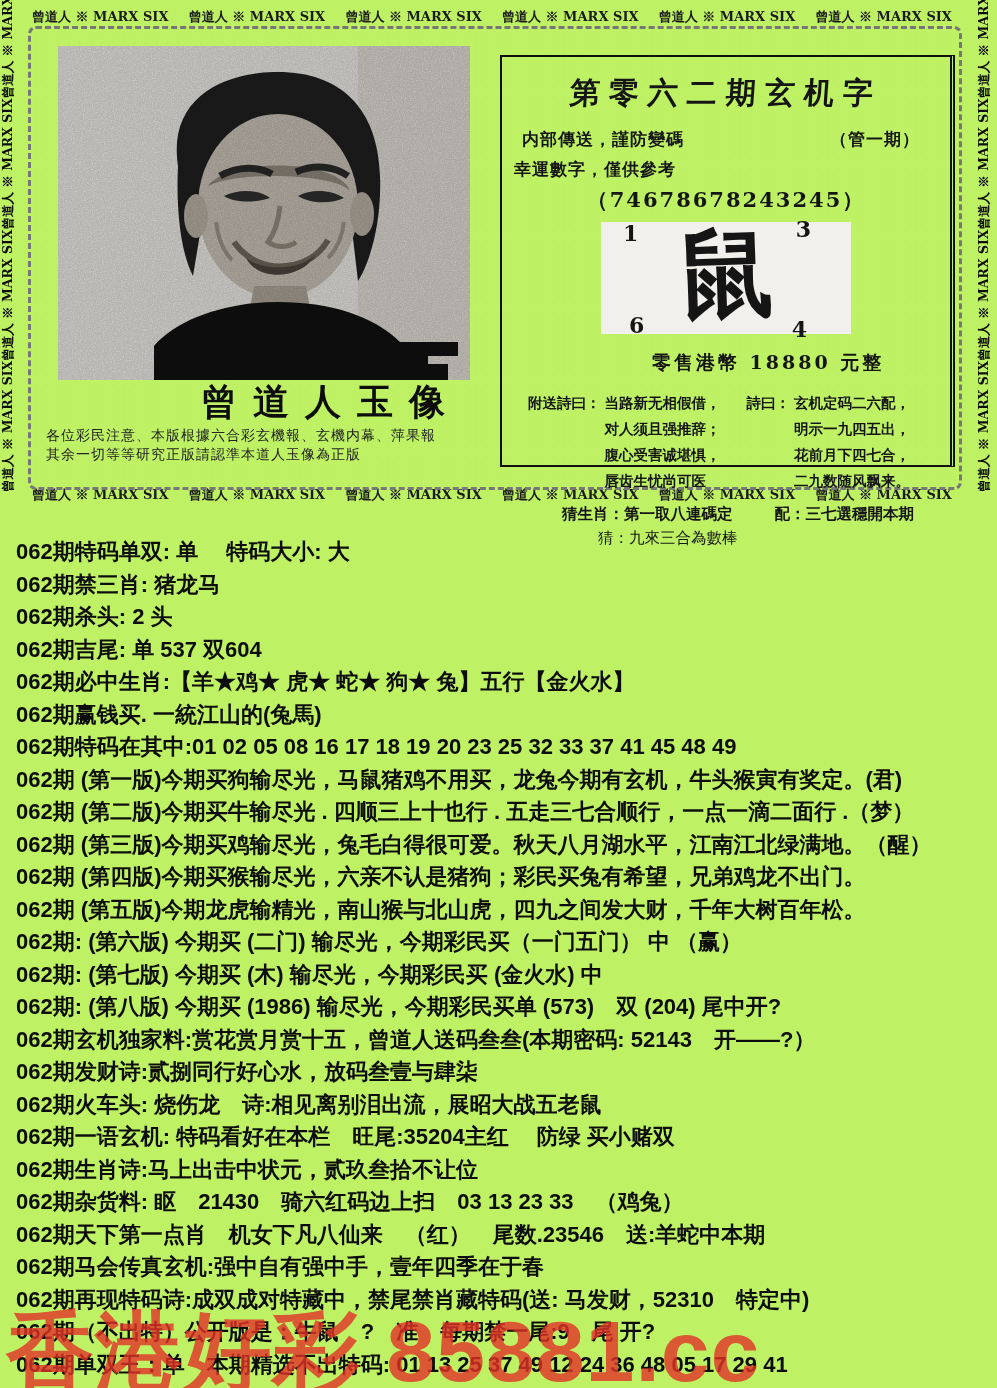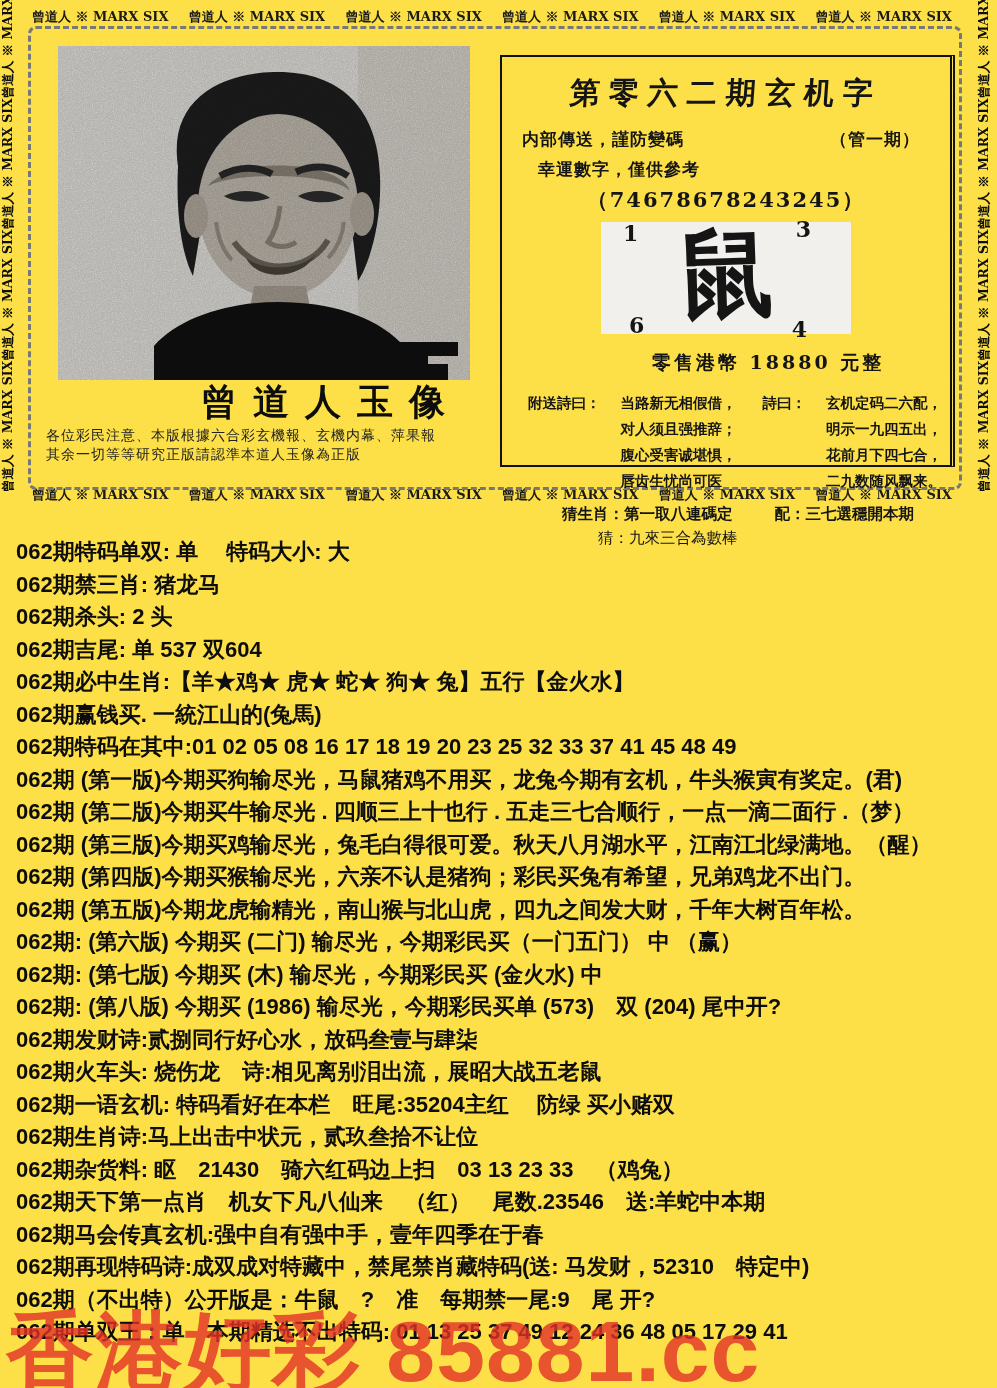--- a/index.html
+++ b/index.html
@@ -1,17 +1,17 @@
 <!DOCTYPE html>
 <html><head>
 <meta charset="utf-8">
 <style>
   * { margin:0; padding:0; box-sizing:border-box; }
   body { background:#ffffff; font-family:"Liberation Sans", sans-serif; }
-  .page { position:relative; width:997px; height:1388px; background:#fde047; overflow:hidden; color:#0d0d0d; }
+  .page { position:relative; width:997px; height:1388px; background:#bef264; overflow:hidden; color:#0d0d0d; }
 
   
   .border-strip { position:absolute; display:flex; justify-content:space-between; font-family:"DejaVu Serif", serif; font-weight:700; font-size:13px; color:#1a1a1a; white-space:nowrap; }
   .border-top { left:32px; top:8px; width:920px; }
   .border-bottom { left:32px; top:486px; width:920px; }
   .side-wrap { position:absolute; top:30px; width:18px; height:462px; overflow:visible; }
   .side-left { left:0px; } .side-right { left:976px; }
   .side-inner { position:absolute; top:462px; left:0; width:462px; transform:rotate(-90deg); transform-origin:top left; display:flex; justify-content:space-between; font-family:"DejaVu Serif", serif; font-weight:700; font-size:12.5px; white-space:nowrap; }
 
   .frame { position:absolute; left:28px; top:26px; width:934px; height:464px; border:3px dashed #777; border-radius:8px; background:
@@ -19,29 +19,29 @@
 
   
   .portrait { position:absolute; left:58px; top:46px; width:412px; height:334px; }
   .caption { position:absolute; left:49px; top:378px; width:412px; text-align:right; font-family:"DejaVu Serif", serif; font-weight:700; font-size:36px; letter-spacing:16px; }
   .notes { position:absolute; left:46px; top:426px; width:450px; font-family:"DejaVu Serif", serif; font-weight:400; font-size:14px; line-height:19px; letter-spacing:1px; color:#222; }
 
   
   .infobox { position:absolute; left:500px; top:55px; width:455px; height:412px; border:2px solid #111; border-right:5px double #111; padding-top:16px; font-family:"DejaVu Serif", serif; color:#151515; }
   .ib-title { text-align:center; font-size:30px; font-weight:700; letter-spacing:9px; transform:skewX(-4deg); }
   .ib-row { display:flex; justify-content:space-between; padding:0 30px 0 20px; margin-top:14px; font-size:17px; font-weight:700; letter-spacing:1px; }
-  .ib-line2 { padding-left:36px; margin-top:7px; font-size:17px; font-weight:700; letter-spacing:1px; }
+  .ib-line2 { padding-left:12px; margin-top:7px; font-size:17px; font-weight:700; letter-spacing:1px; }
   .ib-digits { text-align:center; margin-top:5px; font-size:21px; font-weight:700; letter-spacing:2px; }
   .zodiac { position:relative; width:250px; height:112px; margin:8px auto 0 auto; background:#f2f0ec; }
   .z-corner { position:absolute; font-size:22px; font-weight:700; font-family:"DejaVu Serif", serif; }
   .z-1 { left:22px; top:-2px; } .z-3 { right:40px; top:-6px; } .z-6 { left:28px; bottom:-4px; } .z-4 { right:44px; bottom:-8px; }
   .z-char { position:absolute; left:50%; top:50%; transform:translate(-50%,-54%) rotate(-2deg); font-size:96px; font-weight:900; font-family:"DejaVu Serif", serif; line-height:1; }
   .ib-price { margin-top:16px; padding-left:150px; font-size:19px; font-weight:700; letter-spacing:3px; }
   .poems { display:flex; margin-top:14px; padding-left:26px; font-size:14.5px; font-weight:700; line-height:26px; }
-  .poem-col { display:flex;gap:16px; }
+  .poem-col { display:flex; }
   .poem-label { white-space:nowrap; margin-right:4px; }
   .poem-lines { white-space:nowrap; }
   .poems .right-col { margin-left:26px; }
   .guess-row1 { display:flex; margin-top:10px; padding-left:60px; font-size:15.5px; font-weight:700; }
   .guess-row1 .g2 { margin-left:42px; }
   .guess-row2 { margin-top:3px; padding-left:96px; font-size:15.5px; font-weight:400; }
 
   
   .lines { position:absolute; left:16px; top:540px; width:975px; }
   .tline { font-size:22px; font-weight:700; line-height:23px; margin-bottom:9.5px; white-space:nowrap; letter-spacing:0px; font-stretch:condensed; }
@@ -184,20 +184,21 @@
     <div class="tline">062期赢钱买. 一統江山的(兔馬)</div>
     <div class="tline">062期特码在其中:01 02 05 08 16 17 18 19 20 23 25 32 33 37 41 45 48 49</div>
     <div class="tline">062期 (第一版)今期买狗输尽光，马鼠猪鸡不用买，龙兔今期有玄机，牛头猴寅有奖定。(君)</div>
     <div class="tline">062期 (第二版)今期买牛输尽光 . 四顺三上十也行 . 五走三七合顺行，一点一滴二面行 .（梦）</div>
     <div class="tline">062期 (第三版)今期买鸡输尽光，兔毛白得很可爱。秋天八月湖水平，江南江北绿满地。（醒）</div>
     <div class="tline">062期 (第四版)今期买猴输尽光，六亲不认是猪狗；彩民买兔有希望，兄弟鸡龙不出门。</div>
     <div class="tline">062期 (第五版)今期龙虎输精光，南山猴与北山虎，四九之间发大财，千年大树百年松。</div>
     <div class="tline">062期: (第六版) 今期买 (二门) 输尽光，今期彩民买（一门五门） 中 （赢）</div>
     <div class="tline">062期: (第七版) 今期买 (木) 输尽光，今期彩民买 (金火水) 中</div>
     <div class="tline">062期: (第八版) 今期买 (1986) 输尽光，今期彩民买单 (573)　双 (204) 尾中开?</div>
+    <div class="tline">062期玄机独家料:赏花赏月赏十五，曾道人送码叁叁(本期密码: 52143　开——?）</div>
     <div class="tline">062期发财诗:贰捌同行好心水，放码叁壹与肆柒</div>
     <div class="tline">062期火车头: 烧伤龙　诗:相见离别泪出流，展昭大战五老鼠</div>
     <div class="tline">062期一语玄机: 特码看好在本栏　旺尾:35204主红　 防绿 买小赌双</div>
     <div class="tline">062期生肖诗:马上出击中状元，贰玖叁拾不让位</div>
     <div class="tline">062期杂货料: 眍　21430　骑六红码边上扫　03 13 23 33　（鸡兔）</div>
     <div class="tline">062期天下第一点肖　机女下凡八仙来　（红）　尾数.23546　送:羊蛇中本期</div>
     <div class="tline">062期马会传真玄机:强中自有强中手，壹年四季在于春</div>
     <div class="tline">062期再现特码诗:成双成对特藏中，禁尾禁肖藏特码(送: 马发财，52310　特定中)</div>
     <div class="tline">062期（不出特）公开版是：牛鼠　?　准　每期禁一尾:9　尾 开?</div>
     <div class="tline">062期单双王：单　本期精选不出特码: 01 13 25 37 49 12 24 36 48 05 17 29 41</div>

